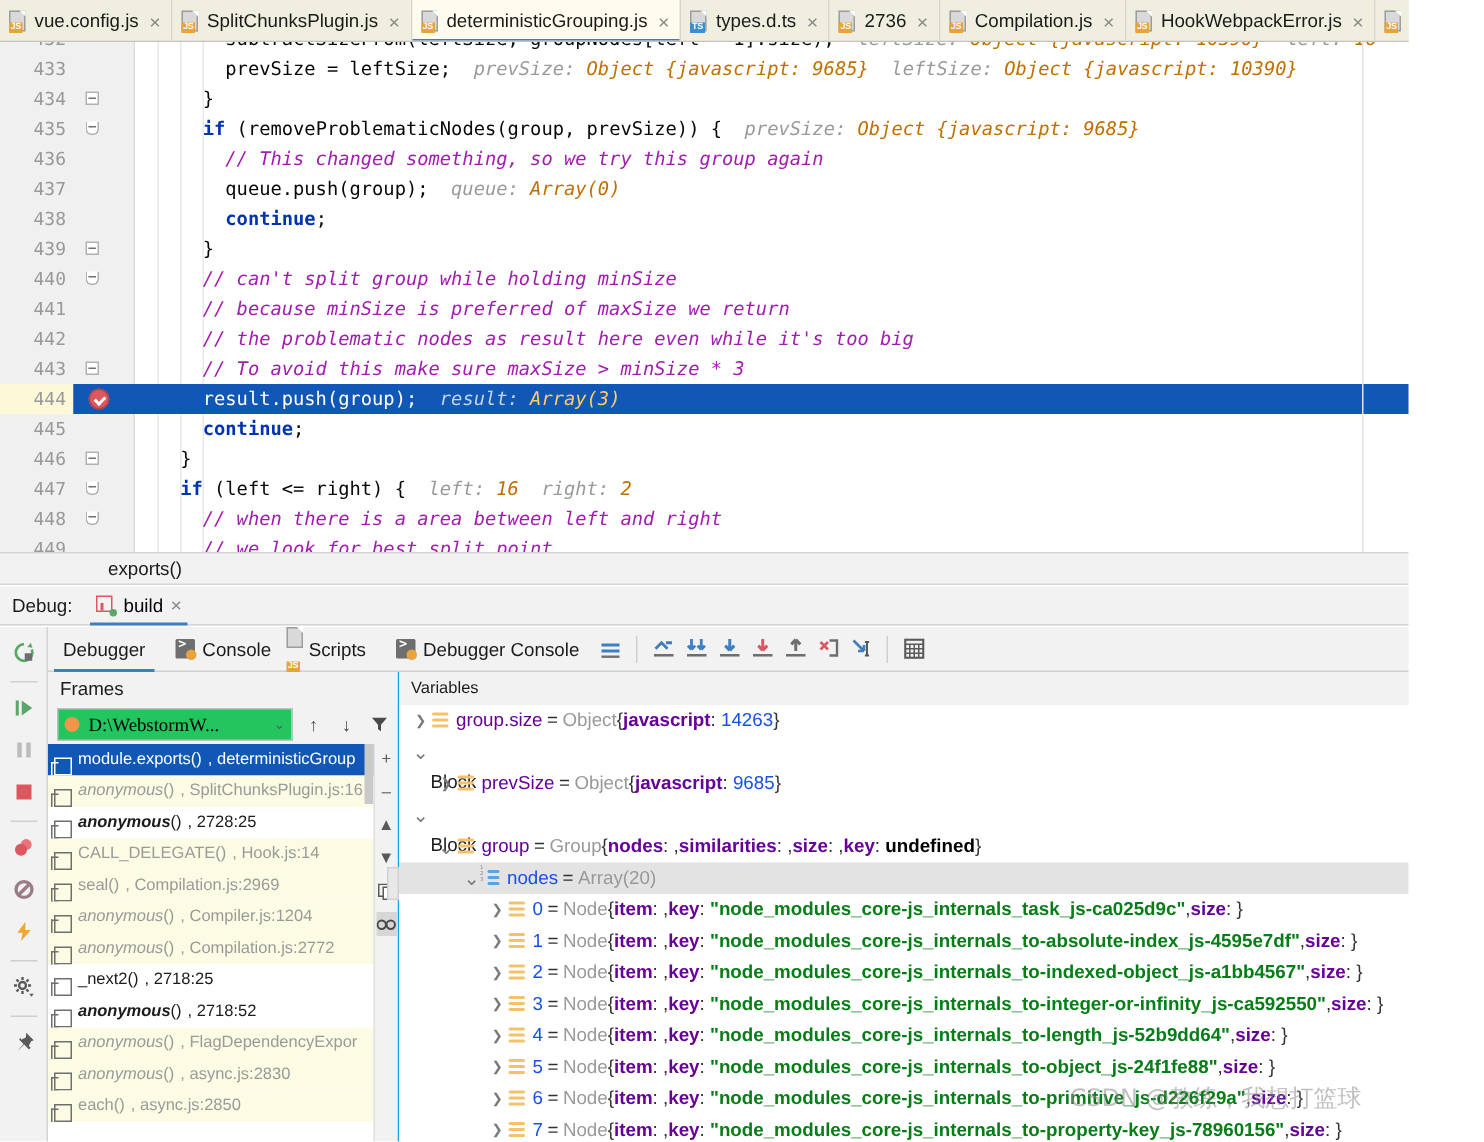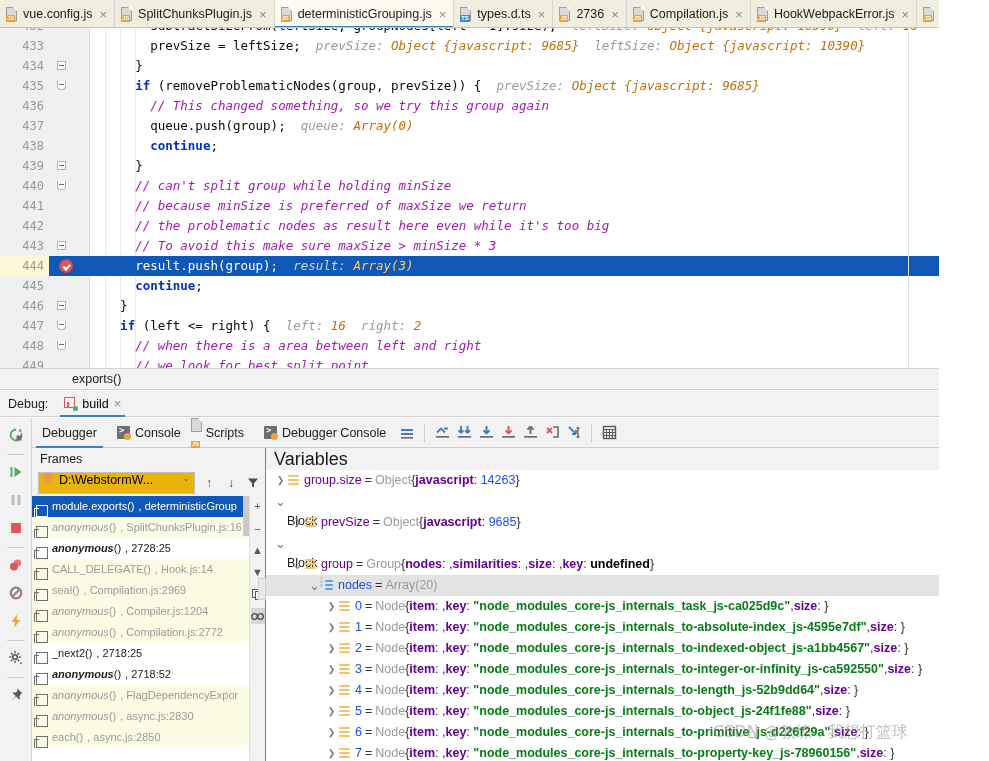--- a/index.html
+++ b/index.html
@@ -227,23 +227,23 @@
   }
   .panelhead {
     height: 22px; line-height: 22px; padding-left: 8px;
     font-size: 12.5px; color: #1b1b1b; background: #f2f2f2;
   }
   .threadrow {
     height: 26px; display: flex; align-items: center; padding: 0 4px 0 6px; gap: 6px;
     background: #f2f2f2;
   }
   .threadsel {
-    display: flex; gap: 6px; flex: 1 1 auto;
-    height: 22px; padding: 0 4px; background: #eab308;
-    border: 1px solid #c0c0c0; font-size: 12.5px; min-width: 0;
+    display: flex; align-items: center; gap: 6px; flex: 1 1 auto;
+    height: 22px; padding: 0 4px; background: #22c55e;
+    border: 1px solid #c0c0c0; font-size: 12.5px; min-width: 0; font-family: Liberation Serif, serif;
   }
   .threadsel .dot { width: 10px; height: 10px; border-radius: 50%; background: #f0964b; flex: 0 0 auto; }
   .threadsel .txt { overflow: hidden; text-overflow: ellipsis; white-space: nowrap; }
   .threadsel .chev { color: #5a5a5a; font-size: 9px; margin-left: auto; }
   .ticon { width: 16px; height: 22px; display: inline-flex; align-items: center; justify-content: center; color: #4a4a4a; font-size: 12px; }
   .framelist { position: absolute; top: 48px; left: 0; width: 218px; bottom: 0; overflow: hidden; }
   .framerow {
     height: 21px; line-height: 21px; display: flex; align-items: flex-end; gap: 4px;
     padding-left: 4px; font-size: 11px; white-space: nowrap; overflow: hidden;
   }
@@ -273,21 +273,21 @@
     border-left: 1px solid #e0e0e0;
   }
   .minibtn { width: 14px; height: 16px; display: flex; align-items: center; justify-content: center; color: #5a5a5a; font-size: 11px; }
 
   
   .variables {
     position: absolute; top: 448px; left: 266px; width: 723px; height: 313px;
     background: #ffffff;
   }
   .varhead {
-    height: 22px; line-height: 22px; padding-left: 8px; font-size: 18px;
+    height: 22px; line-height: 22px; padding-left: 8px; font-size: 11px;
     color: #1b1b1b; background: #f2f2f2;
   }
   .varlist { position: absolute; top: 22px; left: 0; right: 0; bottom: 0; overflow: hidden; }
   .varrow {
     height: 21px; line-height: 21px; white-space: nowrap; font-size: 12.5px;
     position: relative; display: flex; align-items: center;
   }
   .varrow.selrow { background: #e3e3e3; }
   .arrow {
     width: 13px; flex: 0 0 auto; text-align: center; color: #7a7a7a; font-size: 9px;

